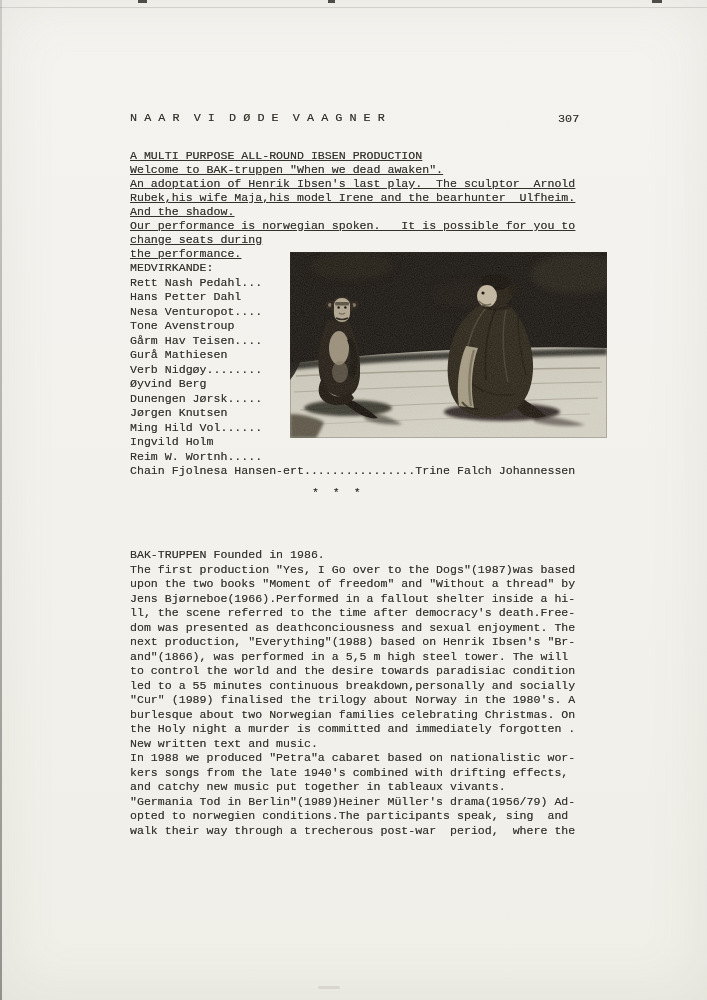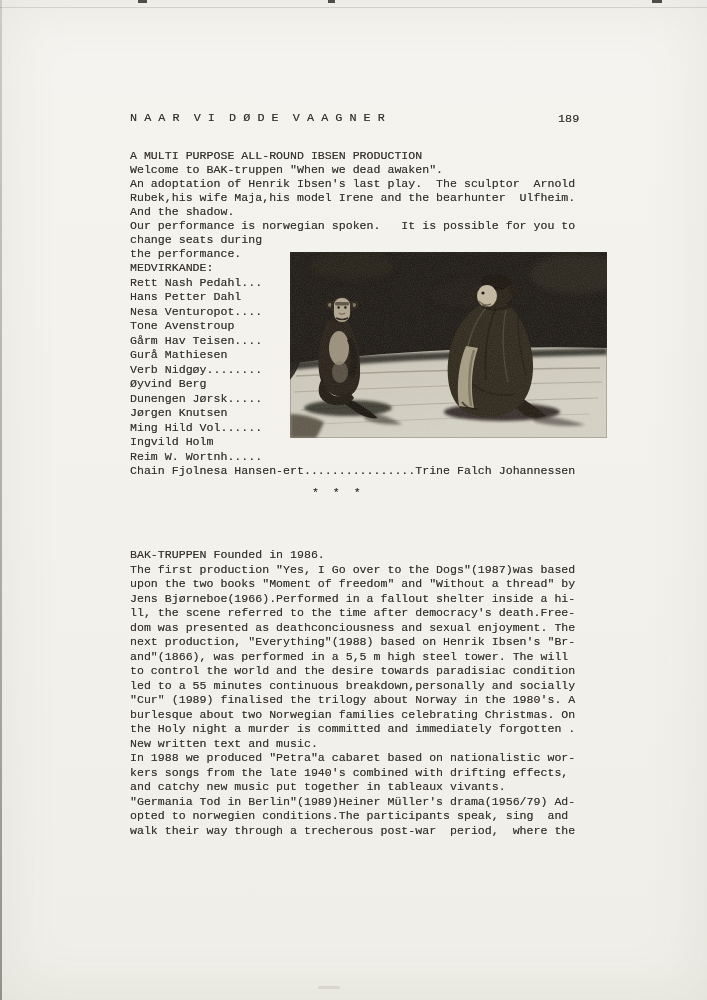--- a/index.html
+++ b/index.html
@@ -21,40 +21,40 @@
   .tick { position:absolute; top:0; height:3px; background:#26251f; opacity:.8; }
   .tick.t1 { left:138px; width:9px; }
   .tick.t2 { left:328px; width:7px; }
   .tick.t3 { left:652px; width:10px; }
   .smudge { position:absolute; left:318px; top:986px; width:22px; height:3px; background:#d9d6cd; border-radius:2px; }
 
   .typed { white-space:pre; font-size:11.6px; letter-spacing:0; text-shadow:0 0 .5px rgba(50,46,40,.55); }
   .title { position:absolute; left:130px; top:111px; font-size:11.8px; }
   .pageno { position:absolute; left:558px; top:112px; font-size:11.8px; }
   .block { position:absolute; left:130px; }
-  .intro { top:149px; line-height:14px; }
+  .intro { top:149px; line-height:14px;text-decoration:underline; }
   .cast { top:261px; line-height:14.5px; }
   .separator { position:absolute; left:312px; top:486px; }
   .bodytext { top:548px; line-height:14.5px; }
   .photo { position:absolute; left:290px; top:252px; }
 </style>
 </head>
 <body>
 
 <div class="page">
 
   <div class="edge-top"></div>
   <div class="edge-left"></div>
   <div class="tick t1"></div>
   <div class="tick t2"></div>
   <div class="tick t3"></div>
   <div class="smudge"></div>
 
   <div class="title typed">N A A R  V I  D Ø D E  V A A G N E R</div>
-  <div class="pageno typed">189</div>
+  <div class="pageno typed">307</div>
 
   <div class="block intro typed"><div>A MULTI PURPOSE ALL-ROUND IBSEN PRODUCTION</div><div>Welcome to BAK-truppen "When we dead awaken".</div><div>An adoptation of Henrik Ibsen's last play.  The sculptor  Arnold</div><div>Rubek,his wife Maja,his model Irene and the bearhunter  Ulfheim.</div><div>And the shadow.</div><div>Our performance is norwegian spoken.   It is possible for you to</div><div>change seats during</div><div>the performance.</div></div>
   <div class="block cast typed"><div>MEDVIRKANDE:</div><div>Rett Nash Pedahl...</div><div>Hans Petter Dahl</div><div>Nesa Venturopot....</div><div>Tone Avenstroup</div><div>Gårm Hav Teisen....</div><div>Gurå Mathiesen</div><div>Verb Nidgøy........</div><div>Øyvind Berg</div><div>Dunengen Jørsk.....</div><div>Jørgen Knutsen</div><div>Ming Hild Vol......</div><div>Ingvild Holm</div><div>Reim W. Wortnh.....</div><div>Chain Fjolnesa Hansen-ert................Trine Falch Johannessen</div></div>
 
   <svg class="photo" width="317" height="186" viewBox="0 0 317 186" role="img">
     <defs>
       <filter id="soft" x="-20%" y="-20%" width="140%" height="140%">
           <feGaussianBlur stdDeviation="1.6"></feGaussianBlur>
         </filter>
       <filter id="soft2" x="-40%" y="-40%" width="180%" height="180%">

